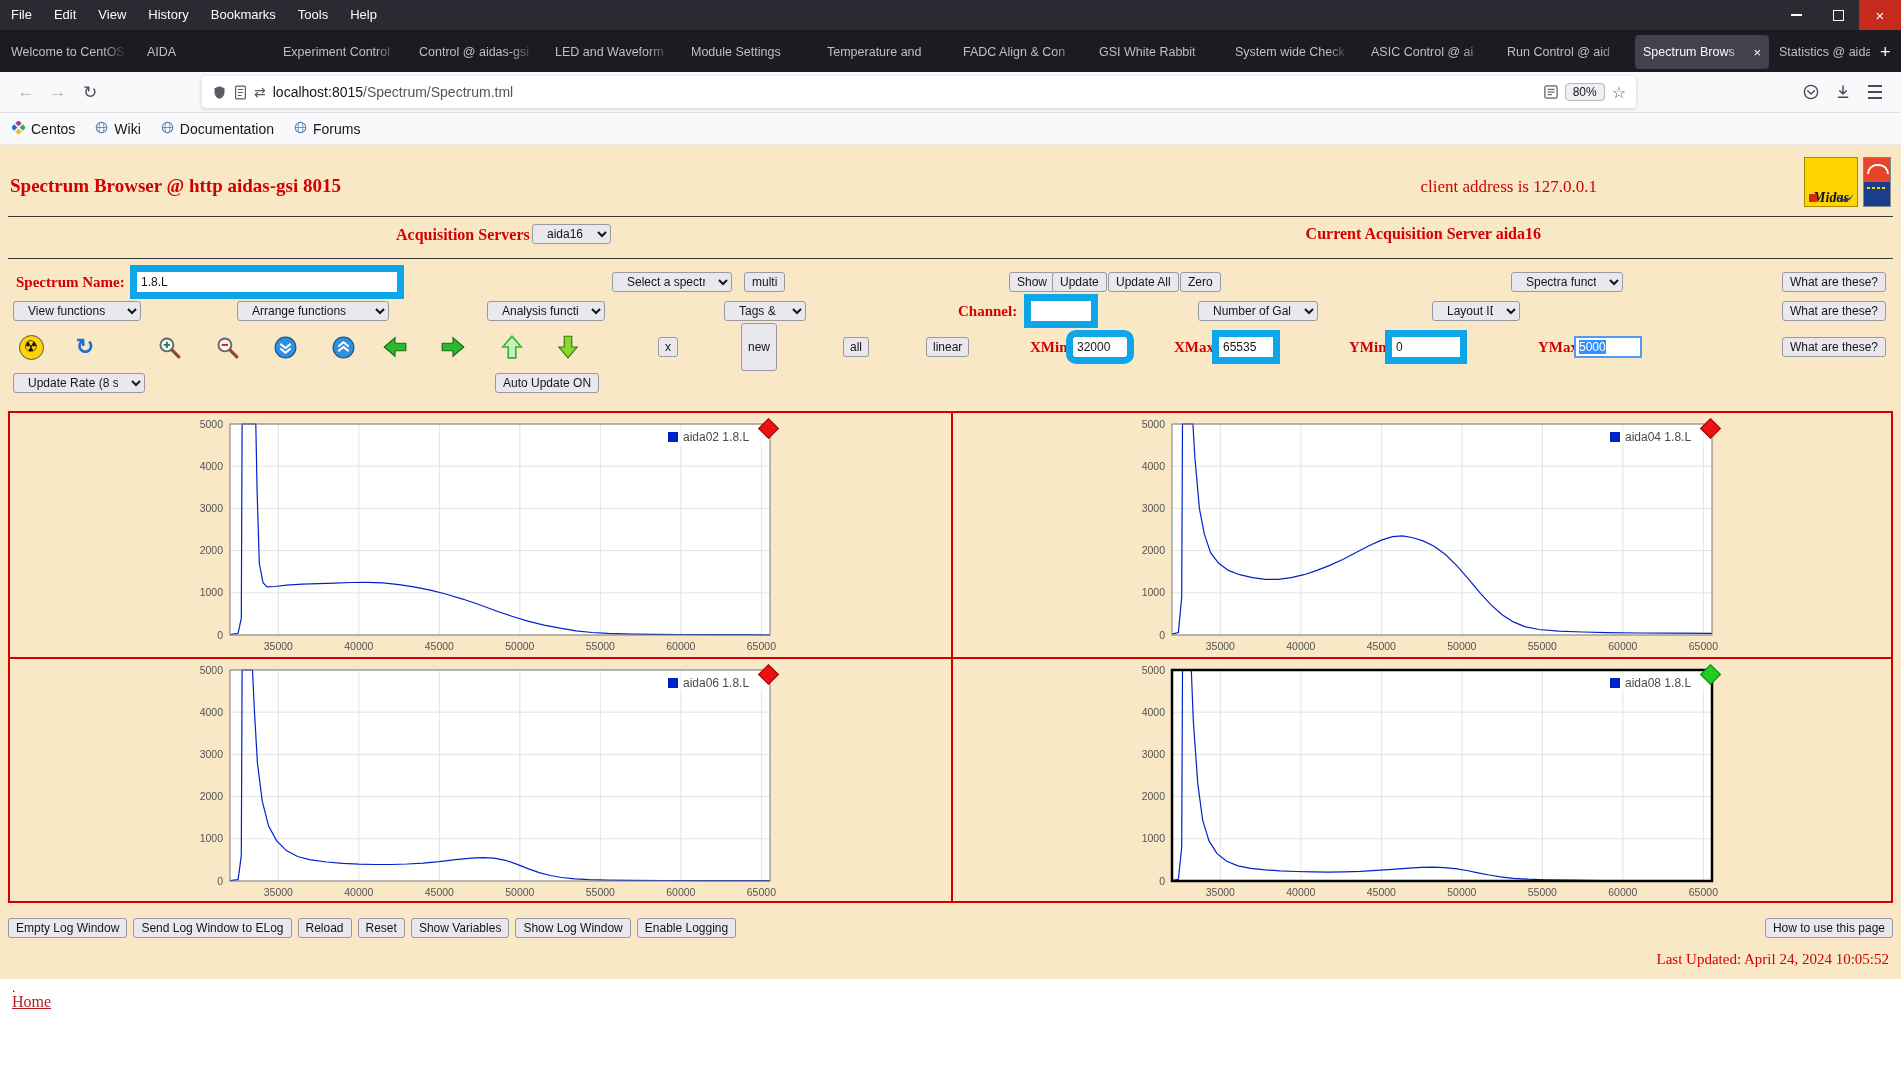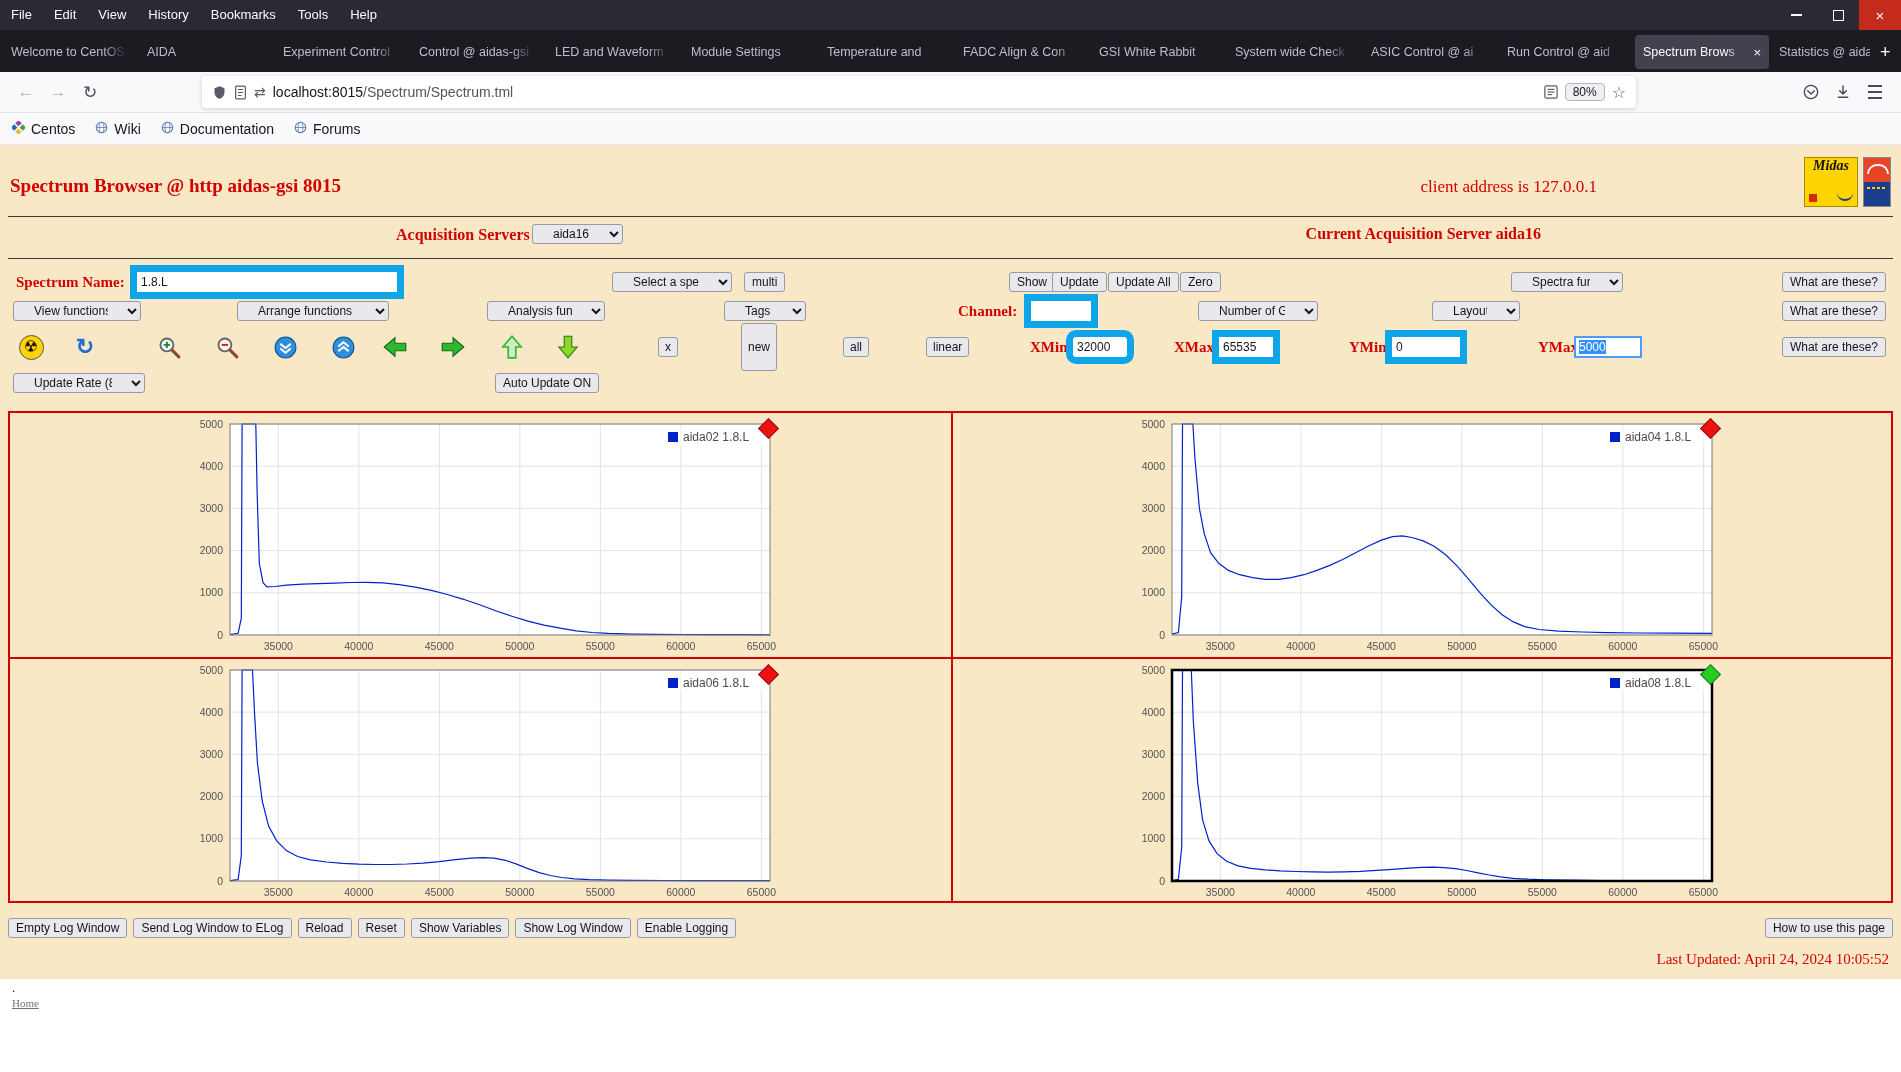--- a/index.html
+++ b/index.html
@@ -59,21 +59,21 @@
   .red-label{color:#d40000;font-family:"Liberation Serif",serif;font-weight:bold;font-size:15px;}
   .rule{border:none;border-top:1px solid #3a3a3a;margin:9px 0 0 0;}
 
   .header-row{position:relative;height:62px;}
   .page-title{position:absolute;left:2px;top:30px;color:#d40000;font-family:"Liberation Serif",serif;
     font-weight:bold;font-size:19px;}
   .client-addr{position:absolute;right:296px;top:32px;color:#d40000;font-family:"Liberation Serif",serif;
     font-weight:normal;font-size:17px;}
   .logos{position:absolute;right:2px;top:12px;display:flex;gap:5px;}
   .midas-logo{width:52px;height:48px;background:#ffd400;border:1px solid #a78a00;position:relative;
-    display:flex;align-items:flex-start;justify-content:center;}
+    display:flex;align-items:flex-end;justify-content:center;}
   .midas-m{font-family:"Liberation Serif",serif;font-weight:bold;font-style:italic;font-size:14px;color:#111;}
   .midas-dot{position:absolute;left:4px;bottom:4px;width:8px;height:8px;background:#d42a10;}
   .midas-wave{position:absolute;right:4px;bottom:5px;width:16px;height:6px;border-bottom:2px solid #1a3e8c;
     border-radius:0 0 8px 8px;}
   .inst-logo{width:26px;height:48px;display:flex;flex-direction:column;border:1px solid #888;}
   .inst-top{flex:1;background:#e8442a;position:relative;}
   .inst-top::after{content:"";position:absolute;left:3px;top:6px;width:18px;height:8px;border:2px solid #fff;
     border-bottom:none;border-radius:10px 10px 0 0;}
   .inst-bottom{flex:1;background:#1a3e8c;position:relative;}
   .inst-bottom::after{content:"";position:absolute;left:3px;top:5px;width:18px;height:2px;
@@ -87,21 +87,21 @@
   .ctrl-row{position:relative;}
   .row1{height:30px;margin-top:8px;}
   .row2{height:28px;}
   .row3{height:34px;margin-top:5px;}
   .row4{height:28px;margin-top:5px;}
   .ctrl-row .abs{position:absolute;top:50%;transform:translateY(-50%);}
 
   .ctrl-btn{font-family:"Liberation Sans",sans-serif;font-size:12px;color:#15141a;background:#e9e9ed;
     border:1px solid #9999a4;border-radius:3px;padding:2px 7px;white-space:nowrap;}
   .ctrl-select{font-family:"Liberation Sans",sans-serif;font-size:12px;color:#15141a;background:#e9e9ed;
-    border:1px solid #9999a4;border-radius:3px;padding:1px 16px;}
+    border:1px solid #9999a4;border-radius:3px;padding:1px 10px;}
   .ctrl-input{font-family:"Liberation Sans",sans-serif;font-size:12px;color:#15141a;background:#fff;
     border:7px solid #0ea5e9;padding:2px 4px;height:16px;box-sizing:content-box;}
   .textbox{display:inline-block;font-size:12px;background:#fff;border:1px solid #4f9bf8;
     box-shadow:0 0 0 1px #4f9bf8 inset;padding:2px 4px;height:16px;line-height:16px;box-sizing:content-box;}
   .textbox .sel{background:#3390ff;color:#fff;}
 
   .icon-btn{display:inline-flex;align-items:center;justify-content:center;width:26px;height:26px;}
   .rad-circle{width:23px;height:23px;border-radius:50%;background:#ffd400;border:1px solid #555;color:#111;
     display:flex;align-items:center;justify-content:center;font-size:16px;line-height:1;}
   .cycle-glyph{font-size:22px;font-weight:bold;color:#1f6fd0;}
@@ -119,21 +119,21 @@
   .chart-marker{position:absolute;width:13px;height:13px;transform:rotate(45deg);
     border:1px solid rgba(0,0,0,.45);}
 
   
   .footer-row{position:relative;margin-top:12px;height:26px;display:flex;gap:6px;align-items:center;}
   .help-btn{position:absolute;right:0;top:50%;transform:translateY(-50%);}
   .last-updated{margin-top:10px;text-align:right;padding-right:4px;color:#d40000;
     font-family:"Liberation Serif",serif;font-weight:normal;font-size:15px;}
   .page-bottom{flex:1;background:#fff;padding:4px 12px;font-family:"Liberation Serif",serif;}
   .dot{font-size:13px;color:#222;line-height:10px;}
-  .home-link{color:#737373;text-decoration:underline;font-size:11px;cursor:pointer;}
+  .home-link{color:#b91c1c;text-decoration:underline;font-size:16px;cursor:pointer;}
 </style>
 </head>
 <body>
 
 <div class="browser">
 
   <div class="menubar">
     <div class="menu-items">
         <div class="menu-item">File</div>
         <div class="menu-item">Edit</div>

